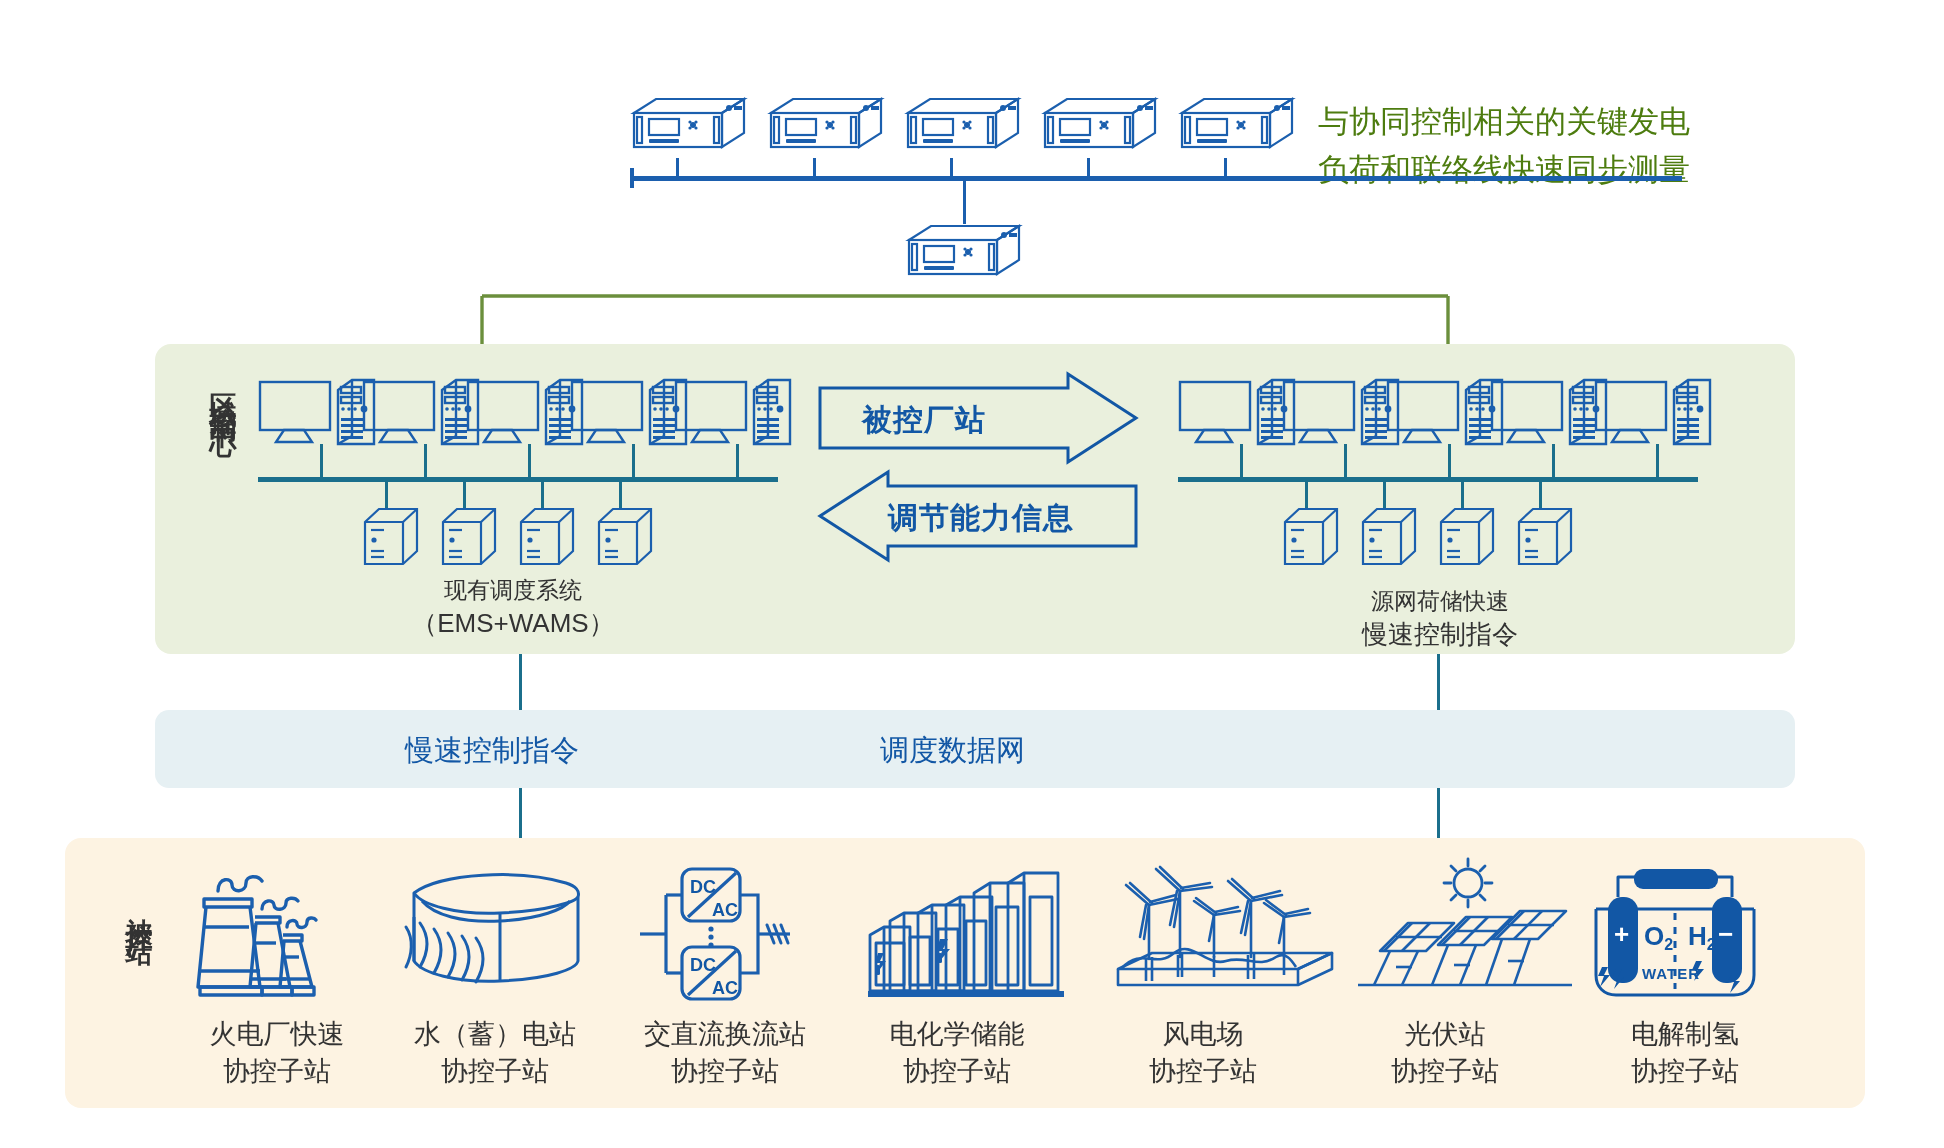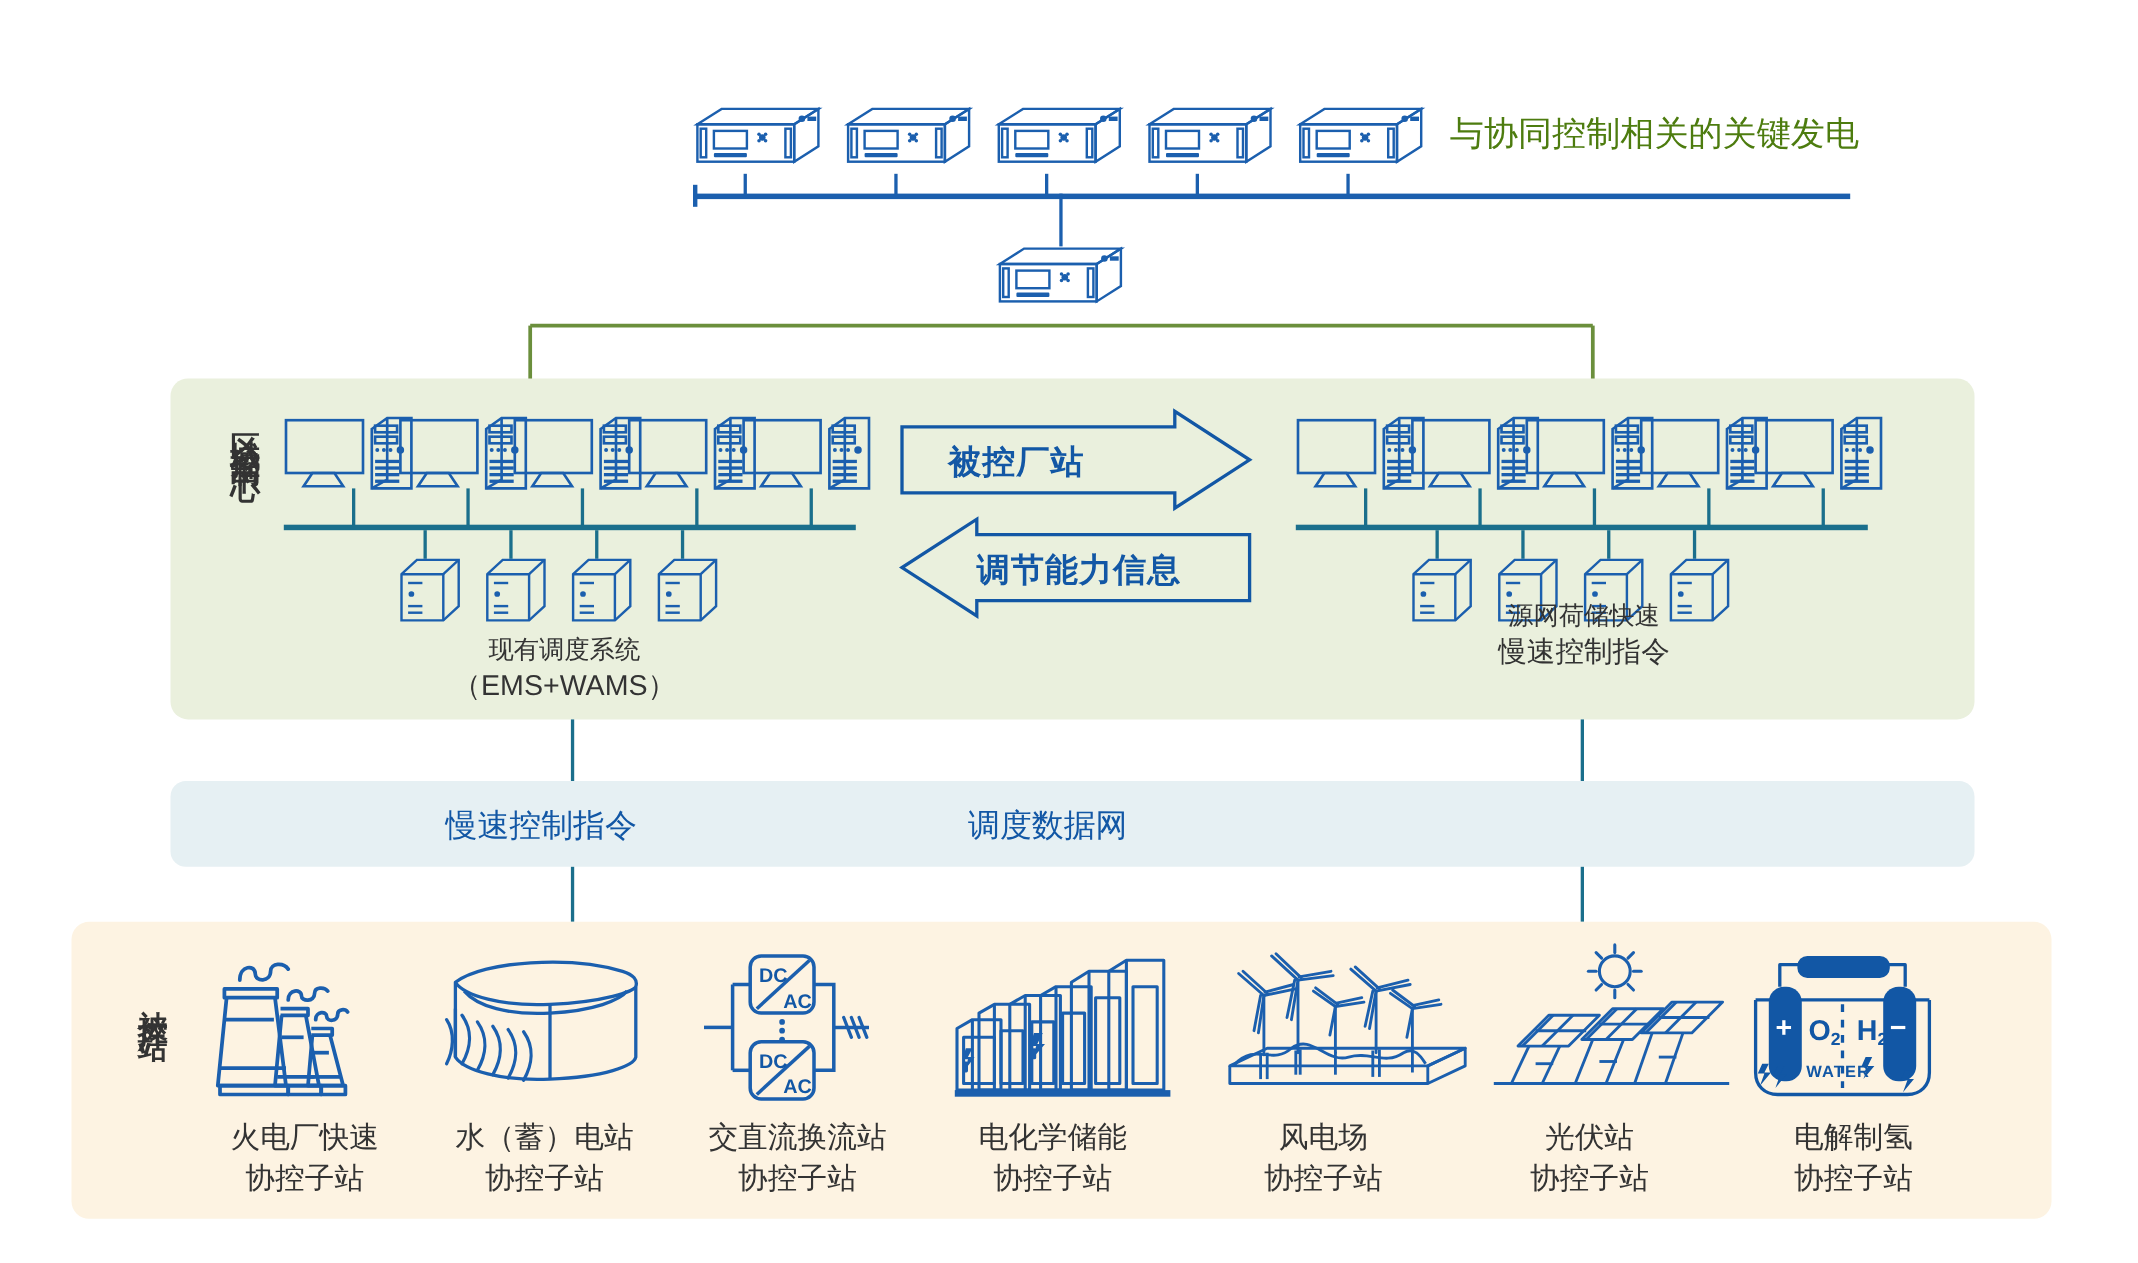--- a/index.html
+++ b/index.html
@@ -100,20 +100,21 @@
 
   svg { display: block; overflow: visible; }
 </style>
 </head>
 <body>
 
 <div class="stage">
 
   <div class="abs" style="left:1318px; top:98px; font-size:31px; color:#4d7c0f; line-height:1.55;">
     <div>与协同控制相关的关键发电</div>
+    <div>负荷和联络线快速同步测量</div>
   </div>
 
   <div class="abs" id="top-device-row">
 
     <div class="device" style="left:0px;top:0px;">
       <svg width="118" height="58" viewBox="0 0 118 58">
         <g fill="none" stroke="#1b5fae" stroke-width="2.2">
           <path d="M4 18 L26 4 L114 4 L92 18 Z"></path>
           <rect x="4" y="18" width="88" height="34"></rect>
           <path d="M92 18 L114 4 L114 38 L92 52 Z"></path>
@@ -633,21 +634,21 @@
         <path d="M3 16 L41 16 L41 58"></path>
           <path d="M41 16 L55 3"></path>
         <path d="M9 24 L22 24"></path>
           <path d="M9 45 L22 45"></path>
           <path d="M9 51 L22 51"></path>
       </g>
       <circle cx="12" cy="34" r="2.6" fill="#1b5fae"></circle>
     </svg>
   </div>
 
-  <div class="group-caption" style="left:1265px; top:544px; width:350px;">
+  <div class="group-caption" style="left:1265px; top:586px; width:350px;">
     <div class="l1">源网荷储快速</div>
     <div class="l2">慢速控制指令</div>
   </div>
 
   <div class="vlink" style="left:519px; top:654px; height:56px;"></div>
   <div class="vlink" style="left:1437px; top:654px; height:56px;"></div>
 
   <div class="abs" id="net-band"></div>
   <div class="band-text" id="band-slow">慢速控制指令</div>
   <div class="band-text" id="band-net">调度数据网</div>

